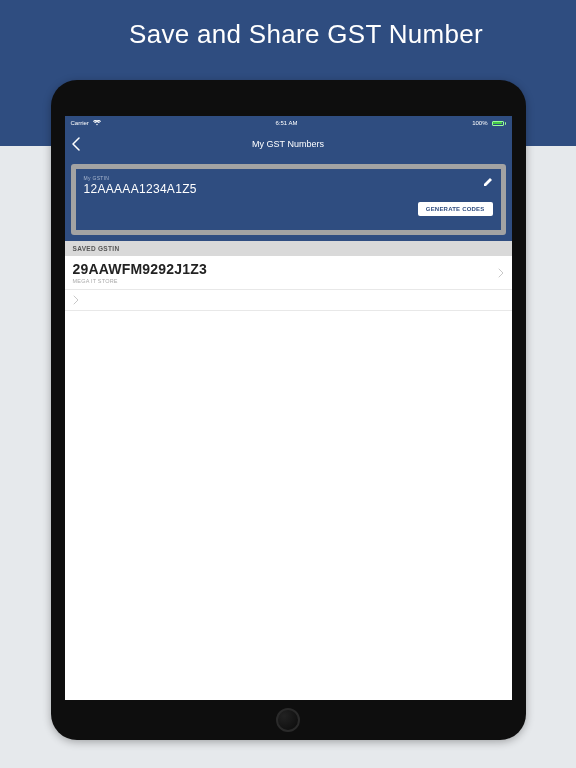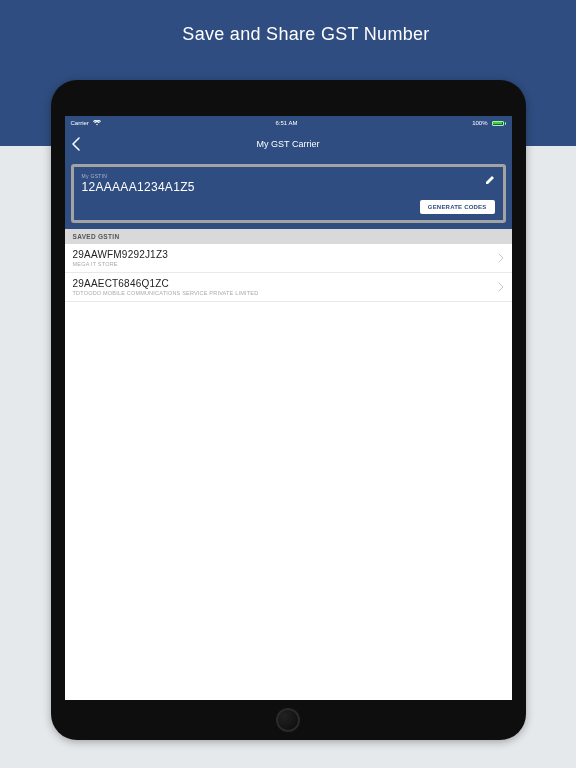--- a/index.html
+++ b/index.html
@@ -1,19 +1,19 @@
 <!DOCTYPE html>
 <html><head>
   <meta charset="utf-8">
   <style>
     * { margin: 0; padding: 0; box-sizing: border-box; }
     body { font-family: -apple-system, "Helvetica Neue", Arial, sans-serif; background: #e6e9ec; width: 576px; height: 768px; overflow: hidden; }
 
     .banner { background: #2f4d80; height: 68px; display: flex; align-items: center; justify-content: center; }
-    .banner-text { color: #fff; font-size: 18px; font-weight: 300; letter-spacing: 0.3px; margin-left: 36px; }
+    .banner-text { color: #fff; font-size: 26px; font-weight: 300; letter-spacing: 0.3px; margin-left: 36px; }
 
     .below-banner { background: linear-gradient(to bottom, #2f4d80 0, #2f4d80 78px, #e6e9ec 78px, #e6e9ec 100%); height: 700px; position: relative; display: flex; justify-content: center; }
 
     
     .ipad { width: 475px; height: 660px; background: #0e0e0e; border-radius: 26px; margin-top: 12px; box-shadow: 0 2px 8px rgba(0,0,0,0.3); padding: 36px 14px 40px 14px; position: relative; }
     .home-button { position: absolute; bottom: 8px; left: 50%; transform: translateX(-50%); width: 24px; height: 24px; border: 2px solid #2a2a2a; border-radius: 50%; background: radial-gradient(circle at 30% 30%, #222 0%, #0a0a0a 100%); }
     .screen { width: 100%; height: 100%; background: #fff; position: relative; overflow: hidden; }
 
     
     .statusbar { height: 14px; background: #2f4d80; color: #fff; font-size: 6px; display: flex; align-items: center; padding: 0 6px; justify-content: space-between; }
@@ -24,33 +24,33 @@
     .battery-cap { width: 1px; height: 3px; background: #9f9; border-radius: 0 1px 1px 0; }
 
     
     .navbar { height: 28px; background: #2f4d80; display: flex; align-items: center; justify-content: center; position: relative; }
     .navbar-title { color: #fff; font-size: 9px; font-weight: 500; }
     .back-btn { position: absolute; left: 6px; top: 50%; transform: translateY(-50%); cursor: pointer; }
     .back-btn svg { display: block; }
 
     
     .card-wrap { padding: 6px; background: #2f4d80; }
-    .card { border: 3px solid #a3a3a3; border-radius: 3px; padding: 6px 8px 6px 8px; position: relative; }
+    .card { border: 5px solid #a3a3a3; border-radius: 3px; padding: 6px 8px 14px 8px; position: relative; }
     .card-label { color: #a9b7cf; font-size: 5px; letter-spacing: 0.3px; }
     .card-value { color: #fff; font-size: 12px; font-weight: 400; margin-top: 1px; letter-spacing: 0.3px; }
     .edit-btn { position: absolute; right: 8px; top: 8px; cursor: pointer; }
     .edit-btn svg { display: block; }
     .generate-row { display: flex; justify-content: flex-end; margin-top: 6px; }
     .generate-btn { background: #fff; color: #2f4d80; font-size: 6px; font-weight: 600; padding: 4px 8px; border-radius: 2px; cursor: pointer; letter-spacing: 0.2px; }
 
     
     .section-header { background: #d9d9d9; color: #555; font-size: 6.5px; font-weight: 600; padding: 4px 8px; letter-spacing: 0.3px; }
     .list-item { border-bottom: 1px solid #e8e8e8; padding: 5px 8px; display: flex; align-items: center; justify-content: space-between; cursor: pointer; }
     .list-item .texts { display: flex; flex-direction: column; }
-    .gstin { color: #222; font-size: 10px; font-weight: 400; letter-spacing: 0.2px; }
+    .gstin { color: #222; font-size: 14px; font-weight: 700; letter-spacing: 0.2px; }
     .name { color: #aaa; font-size: 5.5px; margin-top: 1px; letter-spacing: 0.2px; }
     .chevron svg { display: block; }
   </style>
 </head>
 <body>
 
 <div class="banner">
   <div class="banner-text">Save and Share GST Number</div>
 </div>
 
@@ -78,21 +78,21 @@
           </span>
         </div>
       </div>
 
       <div class="navbar">
         <div class="back-btn">
           <svg width="10" height="14" viewBox="0 0 10 14">
               <path d="M8 1L2 7l6 6" stroke="#fff" stroke-width="1.5" fill="none" stroke-linecap="round" stroke-linejoin="round"></path>
             </svg>
         </div>
-        <div class="navbar-title">My GST Carrier</div>
+        <div class="navbar-title">My GST Numbers</div>
       </div>
 
       <div class="card-wrap">
         <div class="card">
           <div class="card-label">My GSTIN</div>
           <div class="card-value">12AAAAA1234A1Z5</div>
           <div class="edit-btn">
             <svg width="10" height="10" viewBox="0 0 10 10">
                 <path d="M7 1l2 2-6 6H1V7l6-6z" fill="#fff"></path>
               </svg>
@@ -113,24 +113,20 @@
         <div class="chevron">
           <svg width="6" height="10" viewBox="0 0 6 10">
               <path d="M1 1l4 4-4 4" stroke="#c8c8c8" stroke-width="1" fill="none" stroke-linecap="round" stroke-linejoin="round"></path>
             </svg>
         </div>
       </div>
 
 
 
       <div class="list-item">
-        <div class="texts">
-          <div class="gstin">29AAECT6846Q1ZC</div>
-          <div class="name">TDTOODO MOBILE COMMUNICATIONS SERVICE PRIVATE LIMITED</div>
-        </div>
         <div class="chevron">
           <svg width="6" height="10" viewBox="0 0 6 10">
               <path d="M1 1l4 4-4 4" stroke="#c8c8c8" stroke-width="1" fill="none" stroke-linecap="round" stroke-linejoin="round"></path>
             </svg>
         </div>
       </div>
 
     </div>
     <div class="home-button"></div>
   </div>

